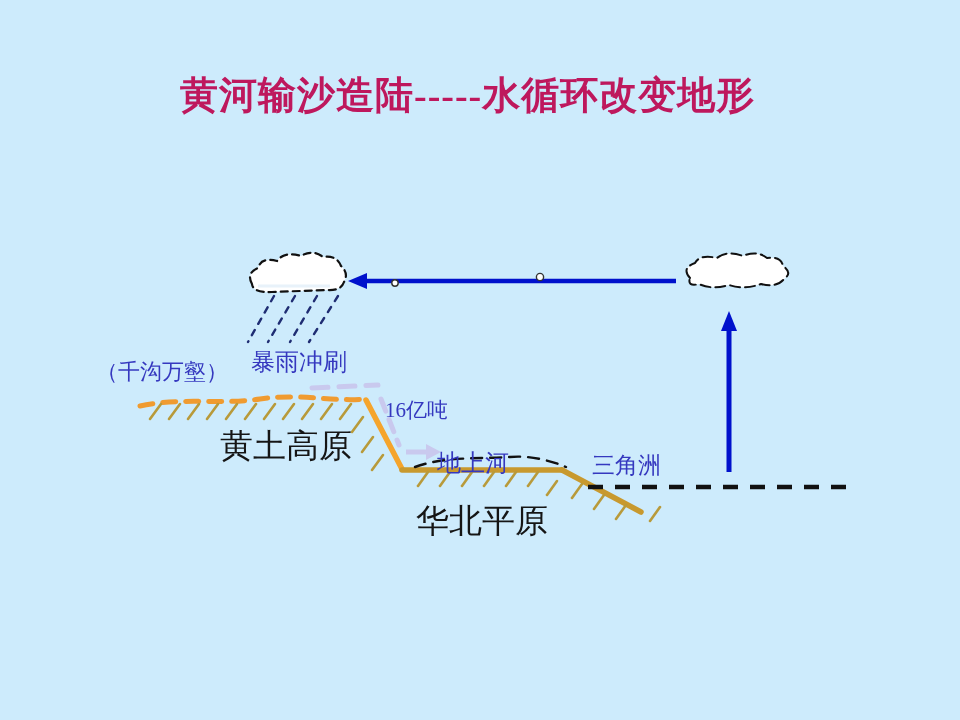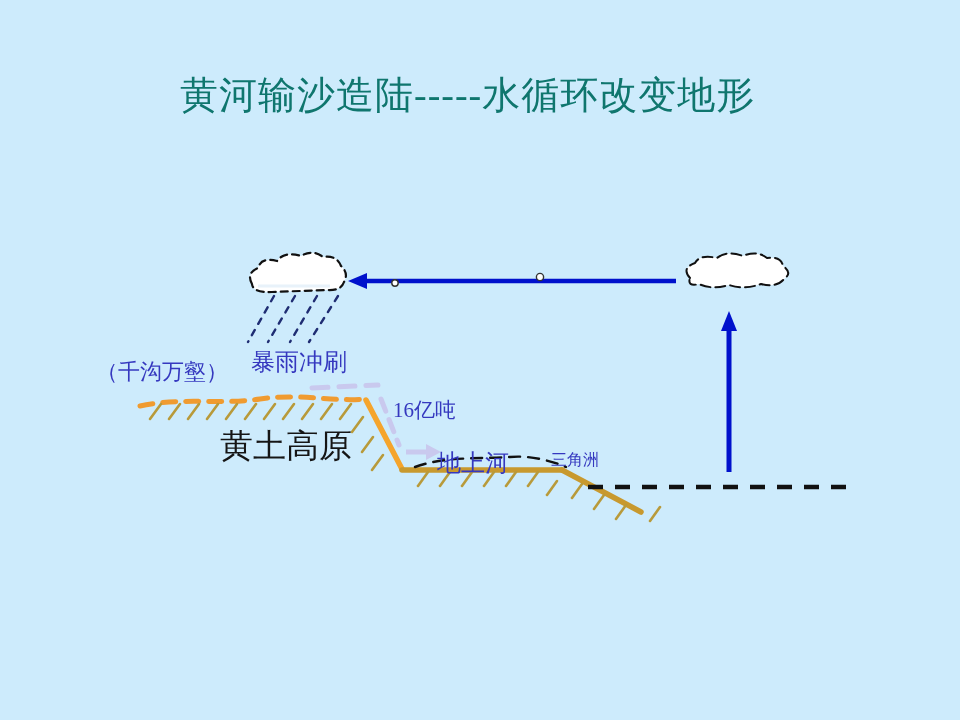--- a/index.html
+++ b/index.html
@@ -8,36 +8,36 @@
     background: #cdebfc;
     position: relative;
     overflow: hidden;
     font-family: "Liberation Serif", serif;
   }
   .slide { position: absolute; inset: 0; }
   .title {
     position: absolute;
     left: 180px; top: 70px;
     font-size: 38px;
-    font-weight: normal;
-    color: #0f766e;
+    font-weight: bold;
+    color: #be185d;
     letter-spacing: 1px;
     white-space: nowrap;
   }
   .lbl {
     position: absolute;
     white-space: nowrap;
     color: #3538bf;
   }
   .lbl-gullies   { left: 96px;  top: 357px; font-size: 22px; }
   .lbl-storm     { left: 251px; top: 346px; font-size: 24px; }
-  .lbl-sediment  { left: 385px; top: 396px; font-size: 21px; margin-left: 8px; }
+  .lbl-sediment  { left: 385px; top: 396px; font-size: 21px; }
   .lbl-river     { left: 437px; top: 447px; font-size: 24px; }
   .lbl-plateau   { left: 220px; top: 424px; font-size: 33px; color: #151515; }
-  .lbl-delta     { left: 551px; top: 450px; font-size: 16px; }
+  .lbl-delta     { left: 592px; top: 450px; font-size: 23px; }
   .lbl-plain     { left: 416px; top: 499px; font-size: 33px; color: #151515; }
   .lbl-coast     { left: 566px; top: 522px; font-size: 24px; }
   svg { position: absolute; left: 0; top: 0; }
 </style>
 </head>
 <body>
 
 <div class="slide">
 
   <div class="title">黄河输沙造陆-----水循环改变地形</div>
@@ -126,14 +126,15 @@
       <polygon points="441,452 426,444 426,460" fill="#c9c9ee"></polygon>
     </g>
   </svg>
 
   <div class="lbl lbl-gullies">（千沟万壑）</div>
   <div class="lbl lbl-storm">暴雨冲刷</div>
   <div class="lbl lbl-sediment">16亿吨</div>
   <div class="lbl lbl-river">地上河</div>
   <div class="lbl lbl-plateau">黄土高原</div>
   <div class="lbl lbl-delta">三角洲</div>
+  <div class="lbl lbl-plain">华北平原</div>
 
 </div>
 
 </body></html>

